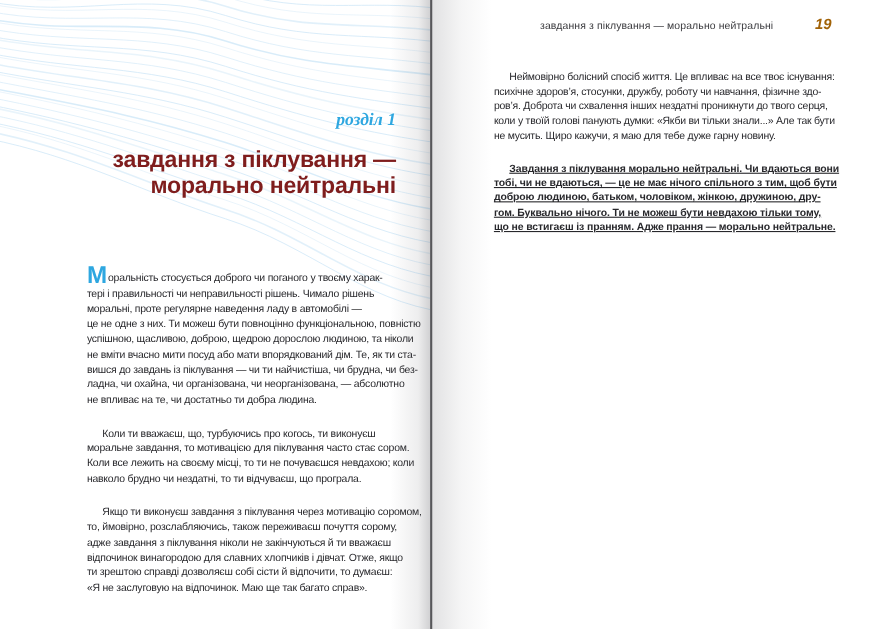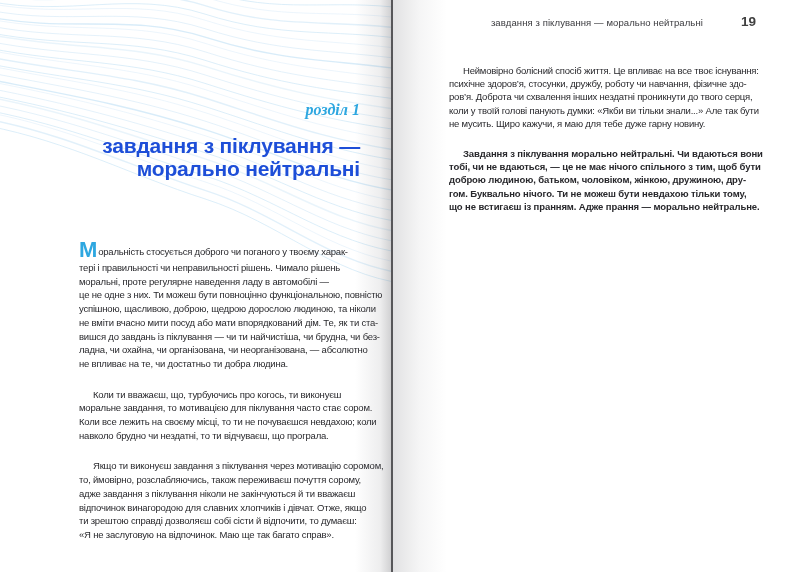--- a/index.html
+++ b/index.html
@@ -14,45 +14,45 @@
   
   .waves{position:absolute;left:0;top:0;width:391px;height:300px;z-index:0;pointer-events:none;}
 
   .chapter-label{
     position:absolute;top:100px;right:31px;z-index:1;
     font-family:"Liberation Serif",serif;font-style:italic;font-weight:bold;
     font-size:16px;line-height:20px;color:var(--accent,#2ea7e0);
   }
   .page-title{
     position:absolute;top:134px;right:31px;z-index:1;text-align:right;
-    font-size:21px;line-height:23px;font-weight:bold;color:#1d4ed8;letter-spacing:-0.2px;
+    font-size:21px;line-height:23px;font-weight:bold;color:#7f1d1d;letter-spacing:-0.2px;
   }
 
   .body-col{position:absolute;z-index:1;font-size:9.5px;letter-spacing:-0.2px;color:#28282c;}
   .body-col p{margin:17px;}
   .left-body{left:62px;top:222px;width:346px;line-height:13.7px;}
   .right-body{left:41px;top:47px;width:356px;line-height:13.2px;}
   .body-col p + p{margin-top:5px;}
   .right-body p + p{margin-top:3px;}
   .indent{text-indent:14px;}
   .ptext{white-space:pre-line;}
-  .bold-par{font-weight:bold;letter-spacing:-0.1px;}
+  .bold-par{font-weight:bold;letter-spacing:-0.1px;text-decoration:underline;}
 
   .dropcap{
     font-size:22px;font-weight:bold;line-height:1;color:var(--accent,#2ea7e0);
     vertical-align:-2px;margin-right:1px;
   }
 
   
   .running-head{
     position:absolute;top:14px;left:50px;right:44px;z-index:1;
     display:flex;justify-content:flex-end;align-items:baseline;
   }
   .running-head .rh-text{font-size:9.5px;letter-spacing:0.1px;color:#3a3a3e;}
-  .running-head .rh-num{font-size:13.5px;font-weight:600;color:#404040;margin-left:38px;}
+  .running-head .rh-num{font-size:13.5px;font-weight:600;color:#a16207;margin-left:38px;font-style:italic;}
 
   
   .gutter{position:absolute;left:355px;top:0;width:92px;height:572px;z-index:2;pointer-events:none;}
   .gutter-left{position:absolute;left:0;top:0;width:36px;height:100%;
     background:linear-gradient(to right, rgba(115,115,120,0) 0%, rgba(110,110,116,0.12) 70%, rgba(88,88,94,0.28) 100%);}
   .gutter-line{position:absolute;left:36px;top:0;width:1.5px;height:100%;background:var(--gutterline,#57575a);}
   .gutter-right{position:absolute;left:37.5px;top:0;width:54px;height:100%;
     background:linear-gradient(to right, rgba(108,108,114,0.20) 0%, rgba(120,120,126,0.07) 50%, rgba(255,255,255,0) 100%);}
 </style>
 </head>

